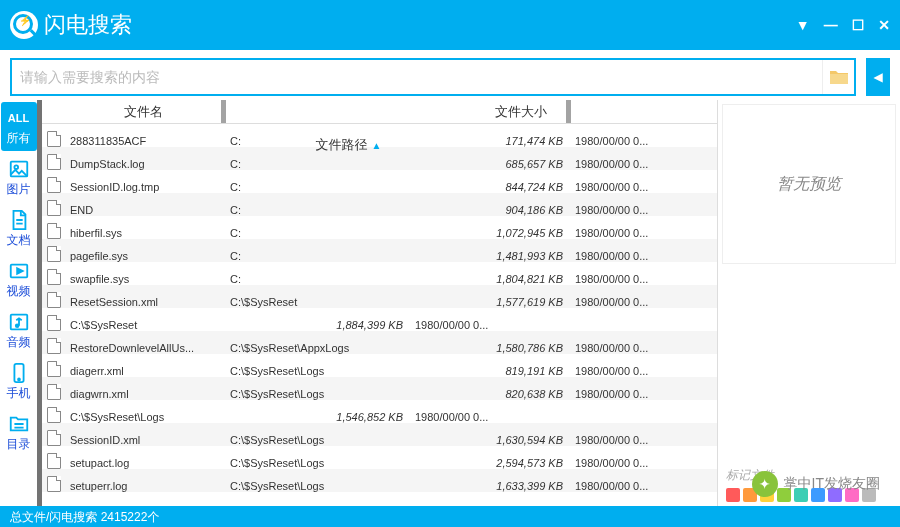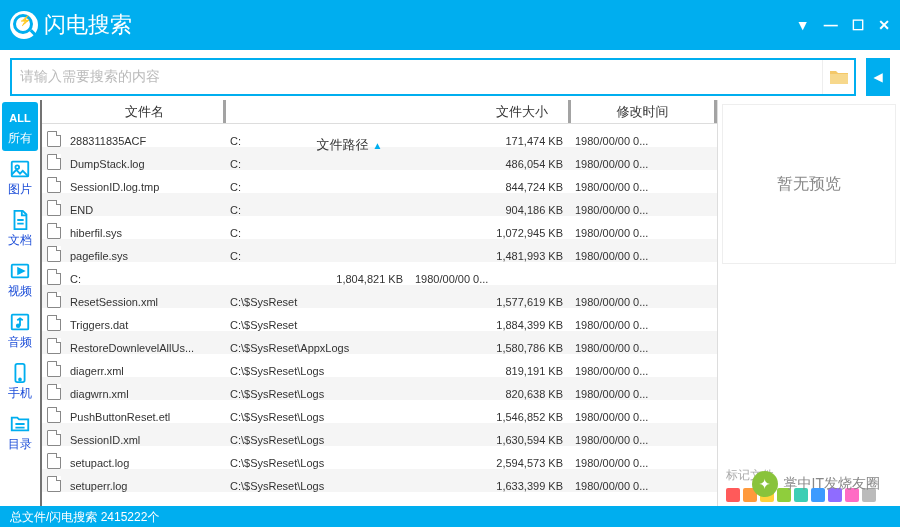--- a/index.html
+++ b/index.html
@@ -6,51 +6,51 @@
 body { width: 900px; height: 527px; overflow: hidden; background: #fff; }
 .titlebar { height: 50px; background: #00aeef; display: flex; align-items: center; padding: 0 10px; color: #fff; }
 .logo { display: flex; align-items: center; gap: 6px; font-size: 22px; font-weight: 500; }
 .logo-icon { width: 28px; height: 28px; border-radius: 50%; background: #fff; display: flex; align-items: center; justify-content: center; position: relative; }
 .logo-icon::before { content: ""; width: 14px; height: 14px; border: 3px solid #00aeef; border-radius: 50%; position: absolute; top: 3px; left: 3px; }
 .logo-icon::after { content: ""; width: 3px; height: 8px; background: #00aeef; position: absolute; bottom: 2px; right: 3px; transform: rotate(-45deg); }
 .logo-bolt { position: absolute; font-size: 10px; color: #ffa500; top: 4px; left: 9px; z-index: 1; }
 .winctrl { margin-left: auto; display: flex; gap: 14px; font-size: 14px; }
 .winctrl span { cursor: pointer; font-weight: bold; }
 .searchbar { height: 38px; margin: 8px 10px 4px 10px; display: flex; border: 2px solid #00aeef; }
-.searchbar input { flex: 1; border: none; outline: none; padding: 12px 8px; font-size: 14px; color: #701a75; font-family: Liberation Mono, monospace; }
+.searchbar input { flex: 1; border: none; outline: none; padding: 12px 8px; font-size: 14px; color: #701a75; }
 .searchbar input::placeholder { color: #bbb; }
 .folder-btn { width: 32px; display: flex; align-items: center; justify-content: center; border-left: 1px solid #eee; cursor: pointer; font-size: 18px; }
 .collapse-btn { width: 24px; background: #00aeef; color: #fff; display: flex; align-items: center; justify-content: center; cursor: pointer; font-size: 12px; margin-left: 4px; }
 .body { display: flex; height: 406px; }
-.sidebar { width: 42px; background: #fff; border-right: 2px solid #737373; display: flex; flex-direction: column; align-items: center; padding-top: 2px; }
+.sidebar { width: 42px; background: #fff; border-right: 5px solid #737373; display: flex; flex-direction: column; align-items: center; padding-top: 2px; }
 .side-item { width: 36px; display: flex; flex-direction: column; align-items: center; padding: 4px 0; cursor: pointer; color: #1d4ed8; font-size: 12px; border-radius: 3px; margin-bottom: 2px; }
 .side-item.active { background: #00aeef; color: #fff; }
 .side-icon { width: 28px; height: 24px; display: flex; align-items: center; justify-content: center; font-size: 16px; }
 .side-item svg { width: 22px; height: 22px; }
 .main { flex: 1; display: flex; }
 .filelist { flex: 1; display: flex; flex-direction: column; border-right: 1px solid #ddd; }
 .headers { display: flex; height: 24px; border-bottom: 1px solid #ddd; font-size: 13px; color: #333; }
-.headers > div { display: flex; align-items: center; justify-content: center; border-right: 3px solid #a3a3a3; cursor: pointer; }
+.headers > div { display: flex; align-items: center; justify-content: center; border-right: 5px solid #a3a3a3; cursor: pointer; }
 .col-icon { width: 24px; border-right: none !important; }
 .col-name { width: 160px; }
 .col-path { width: 250px; position: relative; margin-top: 45px; }
 .col-size { width: 95px; }
 .col-date { flex: 1; }
 .sort-arrow { color: #00aeef; margin-left: 4px; font-size: 10px; }
 .rows { flex: 1; overflow: hidden; }
 .row { display: flex; height: 23px; align-items: flex-end; font-size: 11px; color: #333; cursor: pointer; }
 .row:nth-child(even) { background: #f5f5f5; }
 .row .col-icon { display: flex; align-items: center; justify-content: center; }
 .file-ico { width: 14px; height: 16px; border: 1px solid #888; border-radius: 1px; position: relative; background: #fff; }
 .file-ico::before { content: ""; position: absolute; top: -1px; right: -1px; width: 4px; height: 4px; background: #fff; border-left: 1px solid #888; border-bottom: 1px solid #888; }
 .row .col-name { padding-left: 4px; white-space: nowrap; overflow: hidden; text-overflow: ellipsis; }
 .row .col-path { padding-left: 4px; text-align: left; justify-content: flex-start; }
-.row .col-size { text-align: right; padding-right: 8px; justify-content: flex-end; }
+.row .col-size { text-align: right; padding-right: 8px; justify-content: flex-end; font-style: italic; }
 .row .col-date { padding-left: 4px; white-space: nowrap; overflow: hidden; }
-.preview { width: 182px; display: flex; flex-direction: column; }
+.preview { width: 182px; display: flex; flex-direction: column; font-style: italic; }
 .preview-box { flex: 1; display: flex; align-items: center; justify-content: center; color: #888; font-size: 16px; margin: 4px; border: 1px solid #eee; max-height: 160px; }
 .preview-spacer { flex: 1; }
 .tag-label { font-size: 12px; color: #aaa; padding: 2px 8px; }
 .tag-colors { display: flex; gap: 3px; padding: 2px 8px 4px 8px; }
 .tag-colors span { width: 14px; height: 14px; border-radius: 2px; cursor: pointer; }
 .watermark { position: absolute; right: 20px; bottom: 30px; display: flex; align-items: center; gap: 6px; color: #888; font-size: 14px; }
 .wm-icon { width: 26px; height: 26px; border-radius: 50%; background: #89c33b; display: flex; align-items: center; justify-content: center; color: #fff; font-size: 14px; }
 .statusbar { height: 23px; background: #00aeef; color: #fff; display: flex; align-items: center; padding: 0 10px; font-size: 12px; }
 .statusbar .right { margin-left: auto; }
 </style>
@@ -157,41 +157,38 @@
         <div class="col-name">
             <span>文件名</span>
           </div>
         <div class="col-path">
             <span>文件路径</span>
             <span class="sort-arrow">▲</span>
           </div>
         <div class="col-size">
             <span>文件大小</span>
           </div>
-        <div class="col-date">
-            <span>修改时间</span>
-          </div>
       </div>
       <div class="rows" id="rows">
           <div class="row">
     <div class="col-icon">
               <div class="file-ico"></div>
             </div>
     <div class="col-name">288311835ACF</div>
     <div class="col-path">C:</div>
     <div class="col-size">171,474 KB</div>
     <div class="col-date">1980/00/00 0...</div>
           </div>
           <div class="row">
     <div class="col-icon">
               <div class="file-ico"></div>
             </div>
     <div class="col-name">DumpStack.log</div>
     <div class="col-path">C:</div>
-    <div class="col-size">486,054 KB</div>
+    <div class="col-size">685,657 KB</div>
     <div class="col-date">1980/00/00 0...</div>
           </div>
           <div class="row">
     <div class="col-icon">
               <div class="file-ico"></div>
             </div>
     <div class="col-name">SessionID.log.tmp</div>
     <div class="col-path">C:</div>
     <div class="col-size">844,724 KB</div>
     <div class="col-date">1980/00/00 0...</div>
@@ -220,38 +217,38 @@
             </div>
     <div class="col-name">pagefile.sys</div>
     <div class="col-path">C:</div>
     <div class="col-size">1,481,993 KB</div>
     <div class="col-date">1980/00/00 0...</div>
           </div>
           <div class="row">
     <div class="col-icon">
               <div class="file-ico"></div>
             </div>
+    <div class="col-name">swapfile.sys</div>
     <div class="col-path">C:</div>
     <div class="col-size">1,804,821 KB</div>
     <div class="col-date">1980/00/00 0...</div>
           </div>
           <div class="row">
     <div class="col-icon">
               <div class="file-ico"></div>
             </div>
     <div class="col-name">ResetSession.xml</div>
     <div class="col-path">C:\$SysReset</div>
     <div class="col-size">1,577,619 KB</div>
     <div class="col-date">1980/00/00 0...</div>
           </div>
           <div class="row">
     <div class="col-icon">
               <div class="file-ico"></div>
             </div>
-    <div class="col-name">Triggers.dat</div>
     <div class="col-path">C:\$SysReset</div>
     <div class="col-size">1,884,399 KB</div>
     <div class="col-date">1980/00/00 0...</div>
           </div>
           <div class="row">
     <div class="col-icon">
               <div class="file-ico"></div>
             </div>
     <div class="col-name">RestoreDownlevelAllUs...</div>
     <div class="col-path">C:\$SysReset\AppxLogs</div>
@@ -273,21 +270,20 @@
             </div>
     <div class="col-name">diagwrn.xml</div>
     <div class="col-path">C:\$SysReset\Logs</div>
     <div class="col-size">820,638 KB</div>
     <div class="col-date">1980/00/00 0...</div>
           </div>
           <div class="row">
     <div class="col-icon">
               <div class="file-ico"></div>
             </div>
-    <div class="col-name">PushButtonReset.etl</div>
     <div class="col-path">C:\$SysReset\Logs</div>
     <div class="col-size">1,546,852 KB</div>
     <div class="col-date">1980/00/00 0...</div>
           </div>
           <div class="row">
     <div class="col-icon">
               <div class="file-ico"></div>
             </div>
     <div class="col-name">SessionID.xml</div>
     <div class="col-path">C:\$SysReset\Logs</div>

